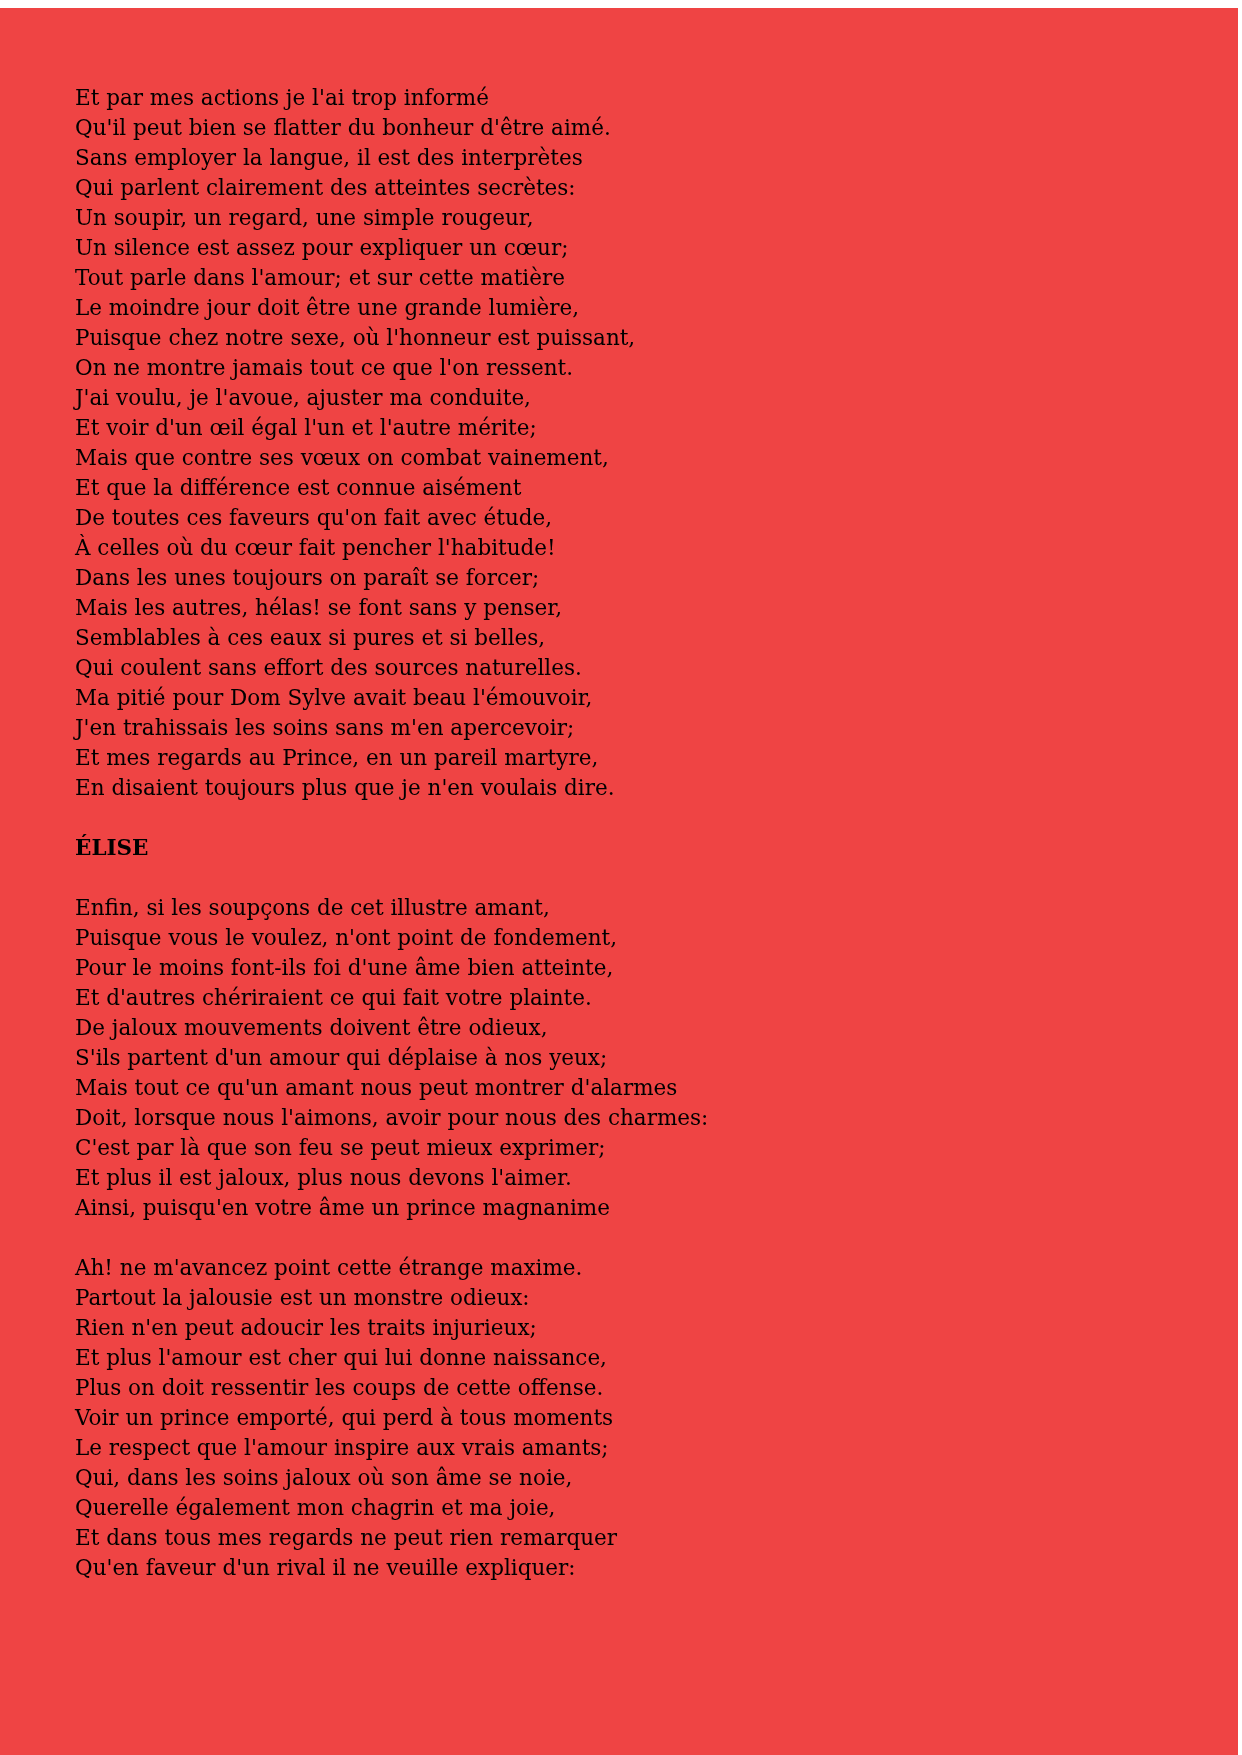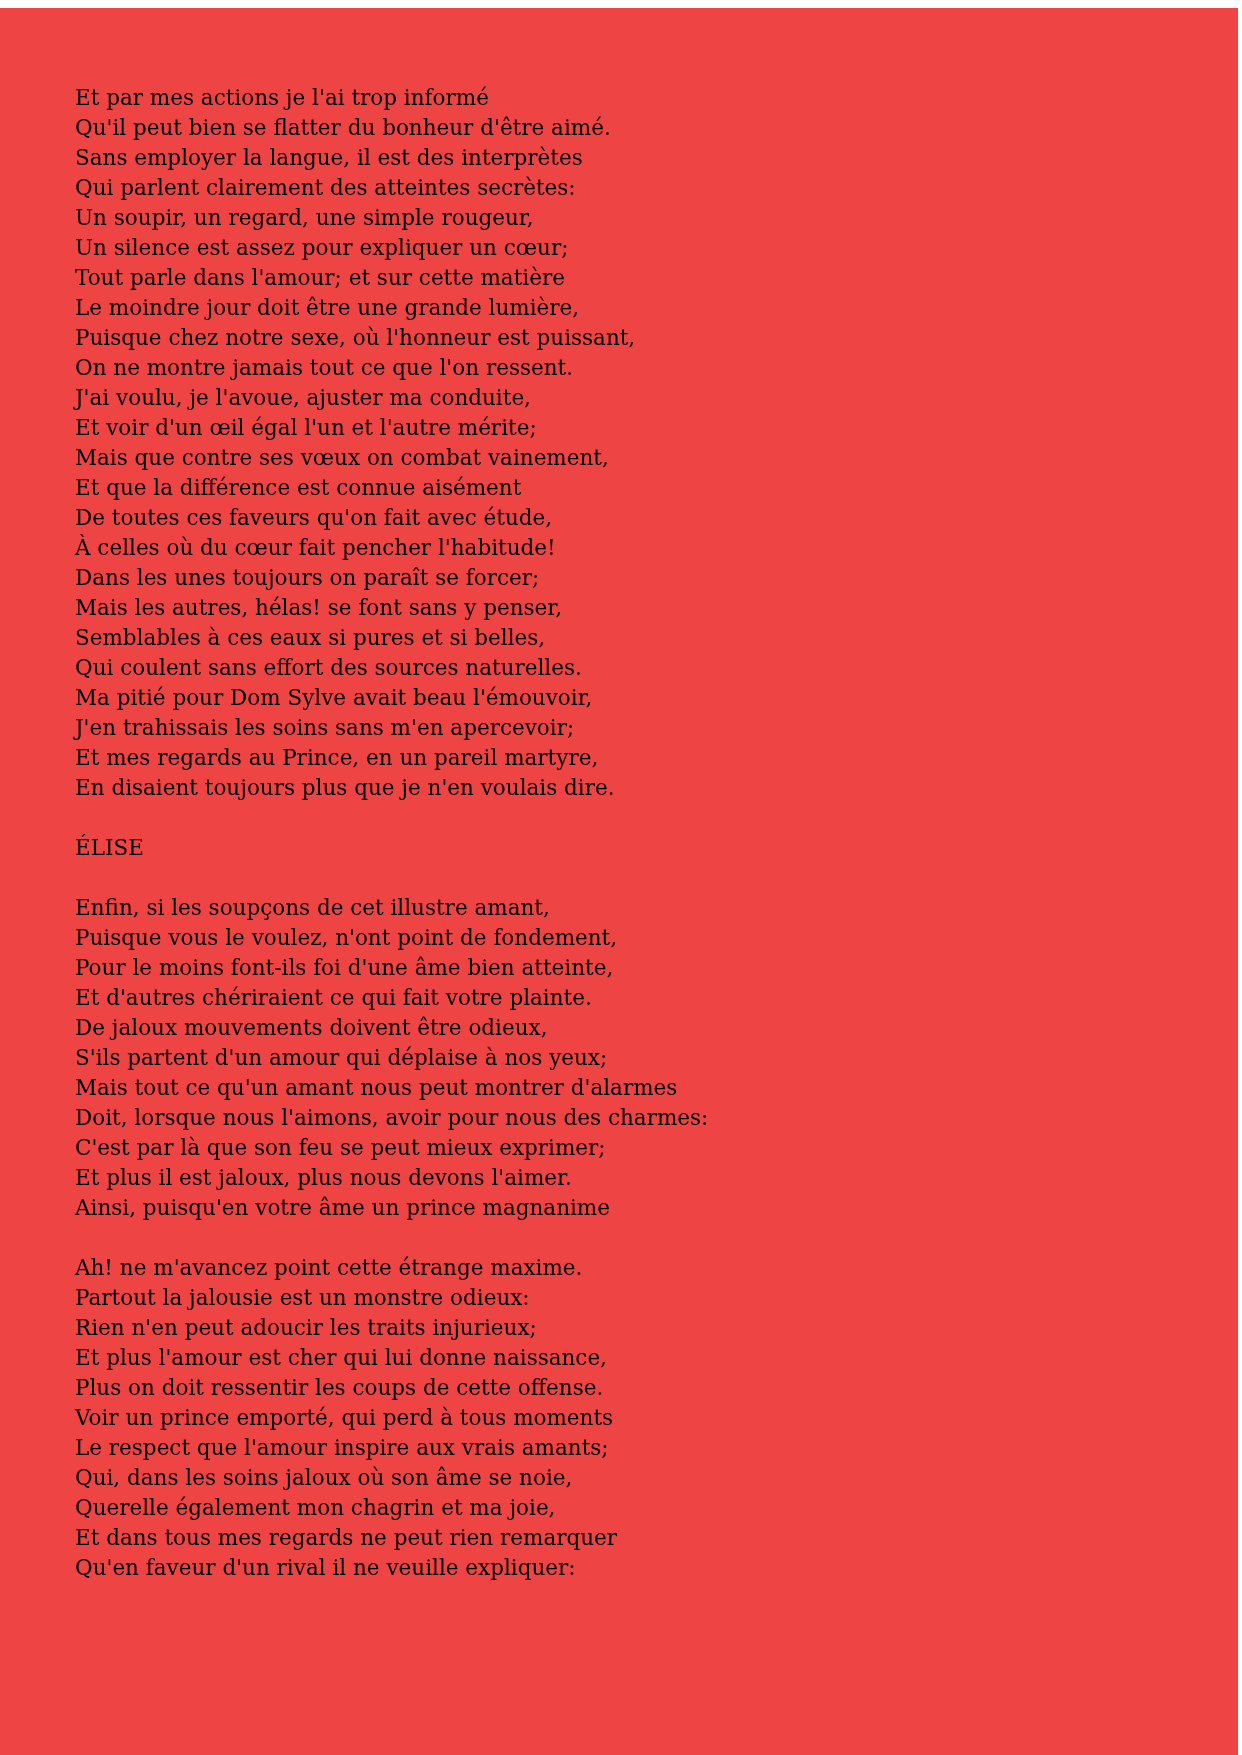--- a/index.html
+++ b/index.html
@@ -28,20 +28,21 @@
     margin: 30px 0 0 0;
   }
   .content p:first-child {
     margin-top: 0;
   }
   .speech {
     white-space: pre-line;
   }
   .speaker {
     white-space: pre-line;
+    font-weight: bold;
   }
 </style>
 </head>
 <body>
 
 <div class="page">
   <div class="content">
     <p class="speech">Et par mes actions je l'ai trop informé
 Qu'il peut bien se flatter du bonheur d'être aimé.
 Sans employer la langue, il est des interprètes

